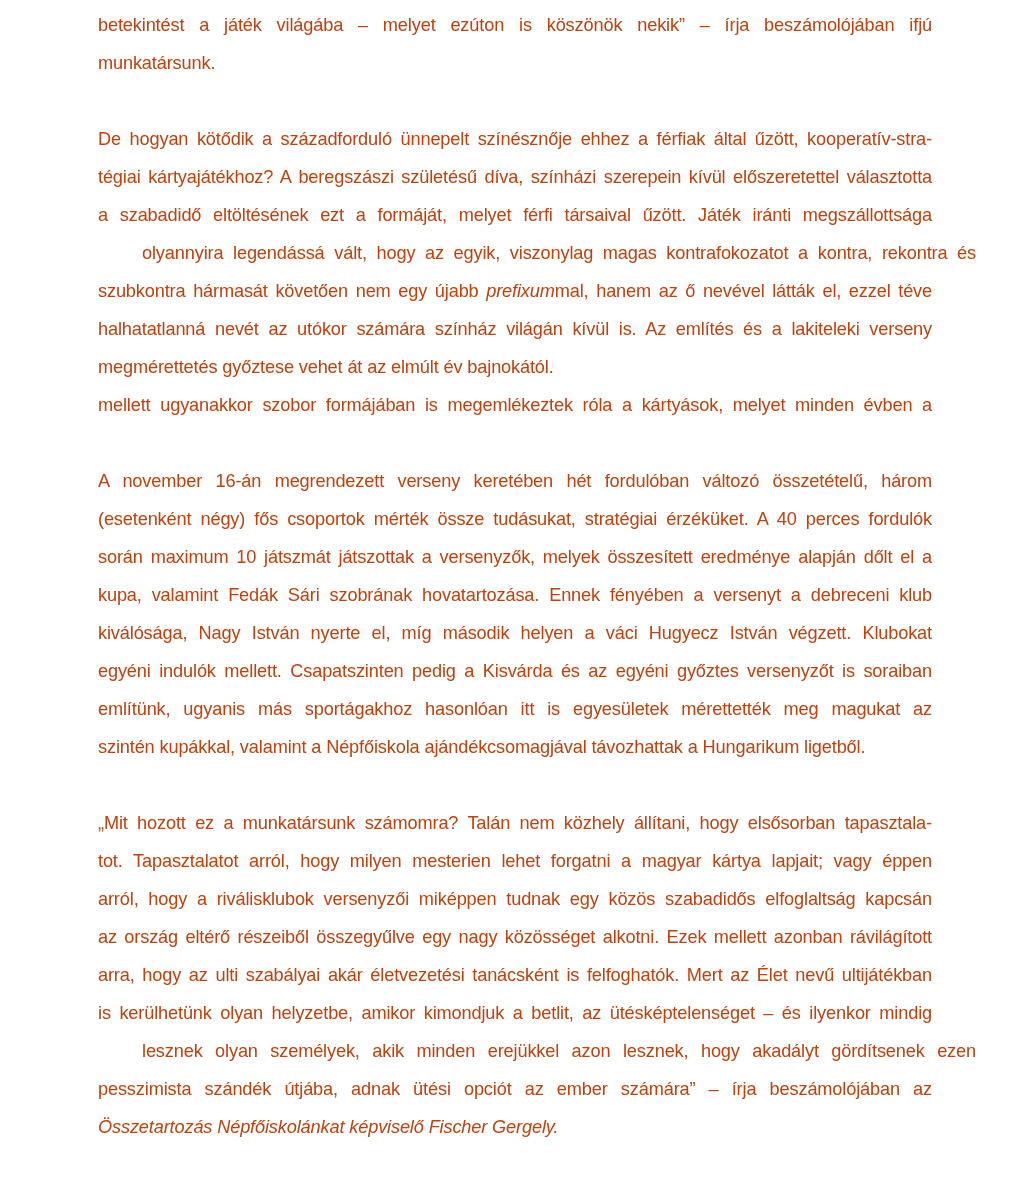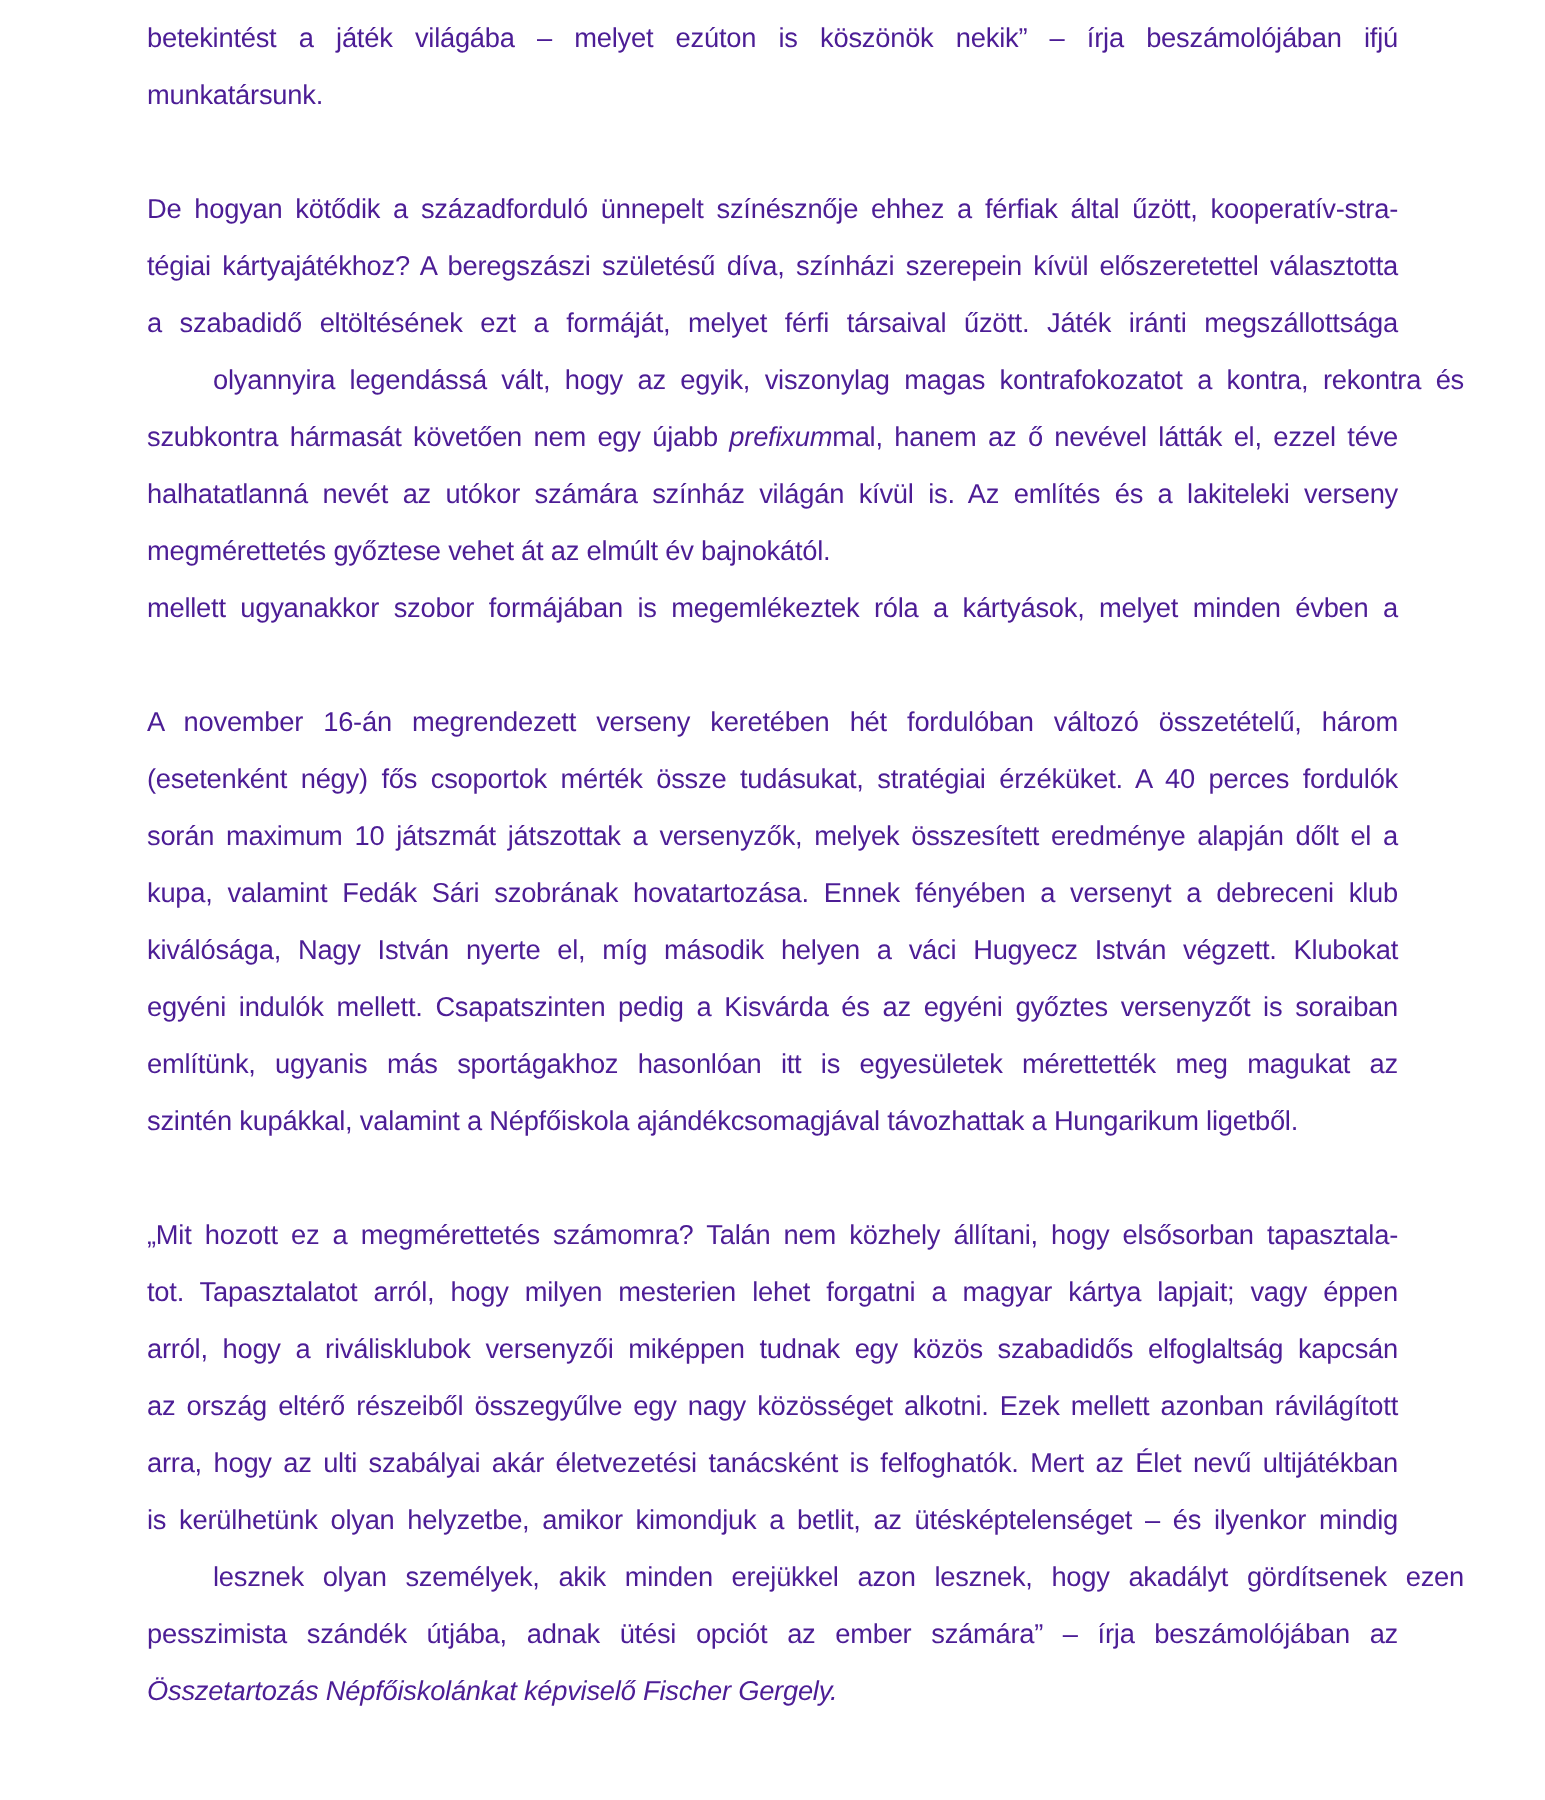--- a/index.html
+++ b/index.html
@@ -14,21 +14,21 @@
       position: relative;
     }
     .page {
       position: absolute;
       left: 98px;
       top: 6px;
       width: 834px;
       font-family: "Liberation Sans Narrow", "Liberation Sans", sans-serif;
       font-size: 18.2px;
       line-height: 38px;
-      color: #4c1d95;
+      color: #c2410c;
       text-align: justify;
       letter-spacing: -0.15px;
       word-spacing: 0px;
     }
     .para {
       margin: 0 0 38px 0;
       hyphens: manual;
     }
     .para:last-child { margin-bottom: 0; }
     .line {
@@ -69,21 +69,21 @@
     <span class="line" style="display: block; width: 834px;">(esetenként négy) fős csoportok mérték össze tudásukat, stratégiai érzéküket. A 40 perces fordulók</span>
     <span class="line" style="display: block; width: 834px;">során maximum 10 játszmát játszottak a versenyzők, melyek összesített eredménye alapján dőlt el a</span>
     <span class="line" style="display: block; width: 834px;">kupa, valamint Fedák Sári szobrának hovatartozása. Ennek fényében a versenyt a debreceni klub</span>
     <span class="line" style="display: block; width: 834px;">kiválósága, Nagy István nyerte el, míg második helyen a váci Hugyecz István végzett. Klubokat</span>
     <span class="line" style="display: block; width: 834px;">egyéni indulók mellett. Csapatszinten pedig a Kisvárda és az egyéni győztes versenyzőt is soraiban</span>
     <span class="line" style="display: block; width: 834px;">említünk, ugyanis más sportágakhoz hasonlóan itt is egyesületek mérettették meg magukat az</span>
     <span class="line last" style="display: block;">szintén kupákkal, valamint a Népfőiskola ajándékcsomagjával távozhattak a Hungarikum ligetből.</span>
   </p>
 
   <p class="para">
-    <span class="line" style="display: block; width: 834px;">„Mit hozott ez a megmérettetés számomra? Talán nem közhely állítani, hogy elsősorban tapasztala-</span>
+    <span class="line" style="display: block; width: 834px;">„Mit hozott ez a munkatársunk számomra? Talán nem közhely állítani, hogy elsősorban tapasztala-</span>
     <span class="line" style="display: block; width: 834px;">tot. Tapasztalatot arról, hogy milyen mesterien lehet forgatni a magyar kártya lapjait; vagy éppen</span>
     <span class="line" style="display: block; width: 834px;">arról, hogy a riválisklubok versenyzői miképpen tudnak egy közös szabadidős elfoglaltság kapcsán</span>
     <span class="line" style="display: block; width: 834px;">az ország eltérő részeiből összegyűlve egy nagy közösséget alkotni. Ezek mellett azonban rávilágított</span>
     <span class="line" style="display: block; width: 834px;">arra, hogy az ulti szabályai akár életvezetési tanácsként is felfoghatók. Mert az Élet nevű ultijátékban</span>
     <span class="line" style="display: block; width: 834px;">is kerülhetünk olyan helyzetbe, amikor kimondjuk a betlit, az ütésképtelenséget – és ilyenkor mindig</span>
     <span class="line" style="display: block; width: 834px; margin-left: 44px;">lesznek olyan személyek, akik minden erejükkel azon lesznek, hogy akadályt gördítsenek ezen</span>
     <span class="line" style="display: block; width: 834px;">pesszimista szándék útjába, adnak ütési opciót az ember számára” – írja beszámolójában az</span>
     <span class="line last" style="display: block; font-style: italic;">Összetartozás Népfőiskolánkat képviselő Fischer Gergely.</span>
   </p>
 

